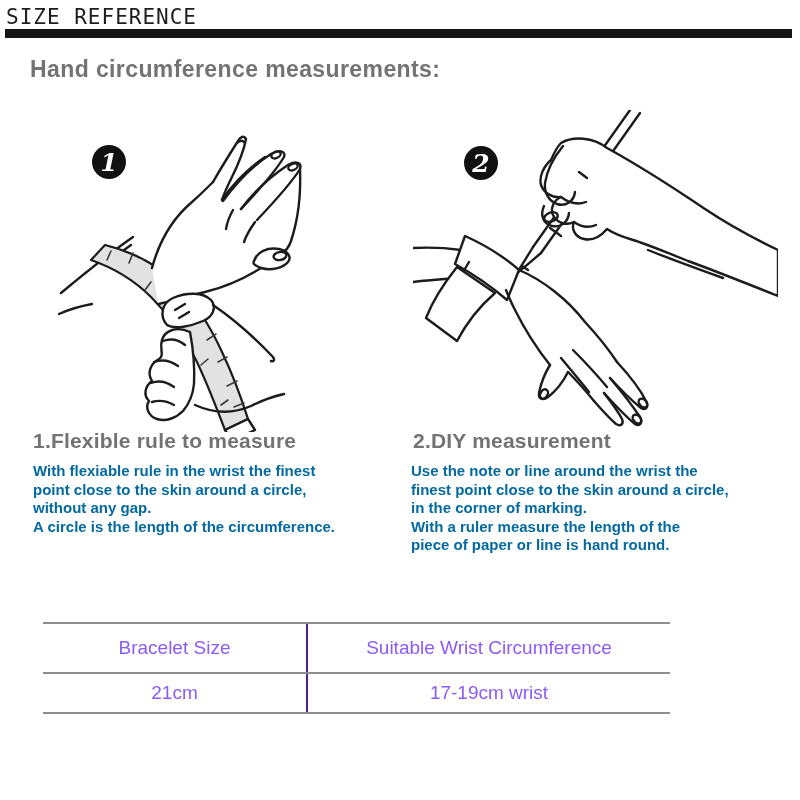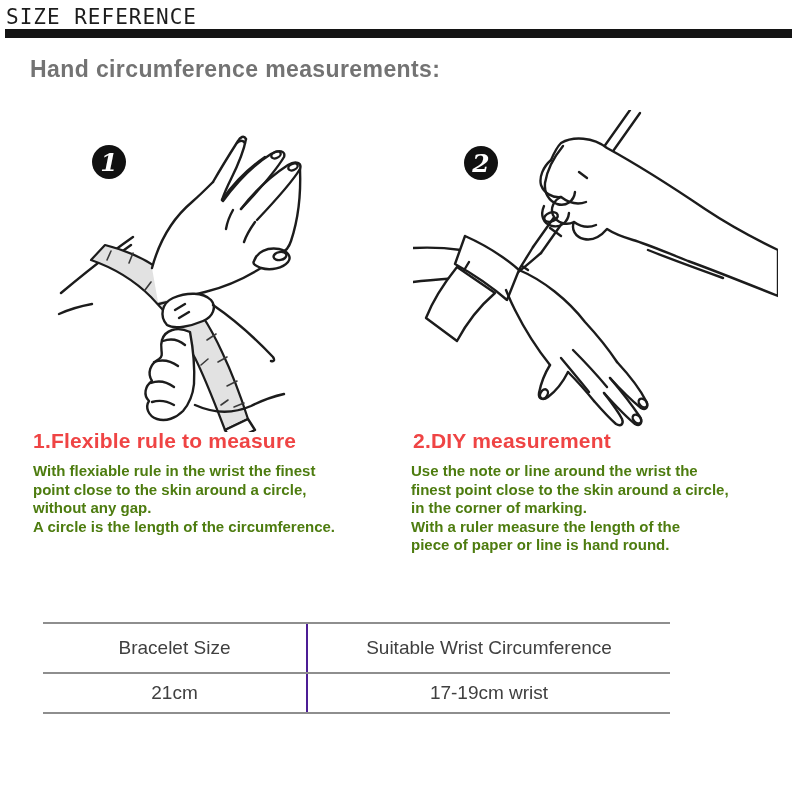--- a/index.html
+++ b/index.html
@@ -6,29 +6,29 @@
   .page{position:relative;width:800px;height:800px;background:#ffffff;overflow:hidden;
         font-family:"Liberation Sans",sans-serif;color:#1a1a1a;}
   .sr-title{position:absolute;left:6px;top:5px;font-family:"DejaVu Sans Mono",monospace;
         font-size:21px;letter-spacing:1px;color:#1d1d1d;}
   .title-bar{position:absolute;left:5px;top:29px;width:787px;height:9px;background:#141414;}
   .page-heading{position:absolute;left:30px;top:56px;font-size:23px;font-weight:bold;
         letter-spacing:.4px;color:#737373;}
   .illus{position:absolute;}
   .illus1{left:55px;top:110px;}
   .illus2{left:413px;top:110px;}
-  .step-title{position:absolute;top:429px;font-size:21px;font-weight:600;letter-spacing:.2px;color:#ef4444;}
+  .step-title{position:absolute;top:429px;font-size:21px;font-weight:600;letter-spacing:.2px;color:#737373;}
   .step-title.s1{left:33px;}
   .step-title.s2{left:413px;}
   .step-body{position:absolute;top:462px;font-size:15px;font-weight:bold;line-height:18.5px;
-        white-space:pre-line;color:#4d7c0f;}
+        white-space:pre-line;color:#0369a1;}
   .step-body.s1{left:33px;width:360px;}
   .step-body.s2{left:411px;width:380px;}
   table.size-table{position:absolute;left:43px;top:622px;width:627px;border-collapse:collapse;
-        font-size:19px;color:#404040;}
+        font-size:19px;color:#8b5cf6;}
   table.size-table th,table.size-table td{font-weight:normal;text-align:center;
         border-top:2px solid #8e8e8e;border-bottom:2px solid #8e8e8e;}
   table.size-table th{height:46px;}
   table.size-table td{height:36px;}
   table.size-table .col2{border-left:2px solid #4c1d95;width:360px;}
   svg .ln{fill:none;stroke:#1c1c1c;stroke-width:2.4;stroke-linecap:round;stroke-linejoin:round;}
   svg .fw{fill:#ffffff;stroke:#1c1c1c;stroke-width:2.4;stroke-linejoin:round;}
   svg .sil{fill:#ffffff;stroke:none;}
   svg .band{fill:#e2e2e2;stroke:#1c1c1c;stroke-width:2.2;stroke-linejoin:round;}
   svg .tick{fill:none;stroke:#3a3a3a;stroke-width:1.6;stroke-linecap:round;}

